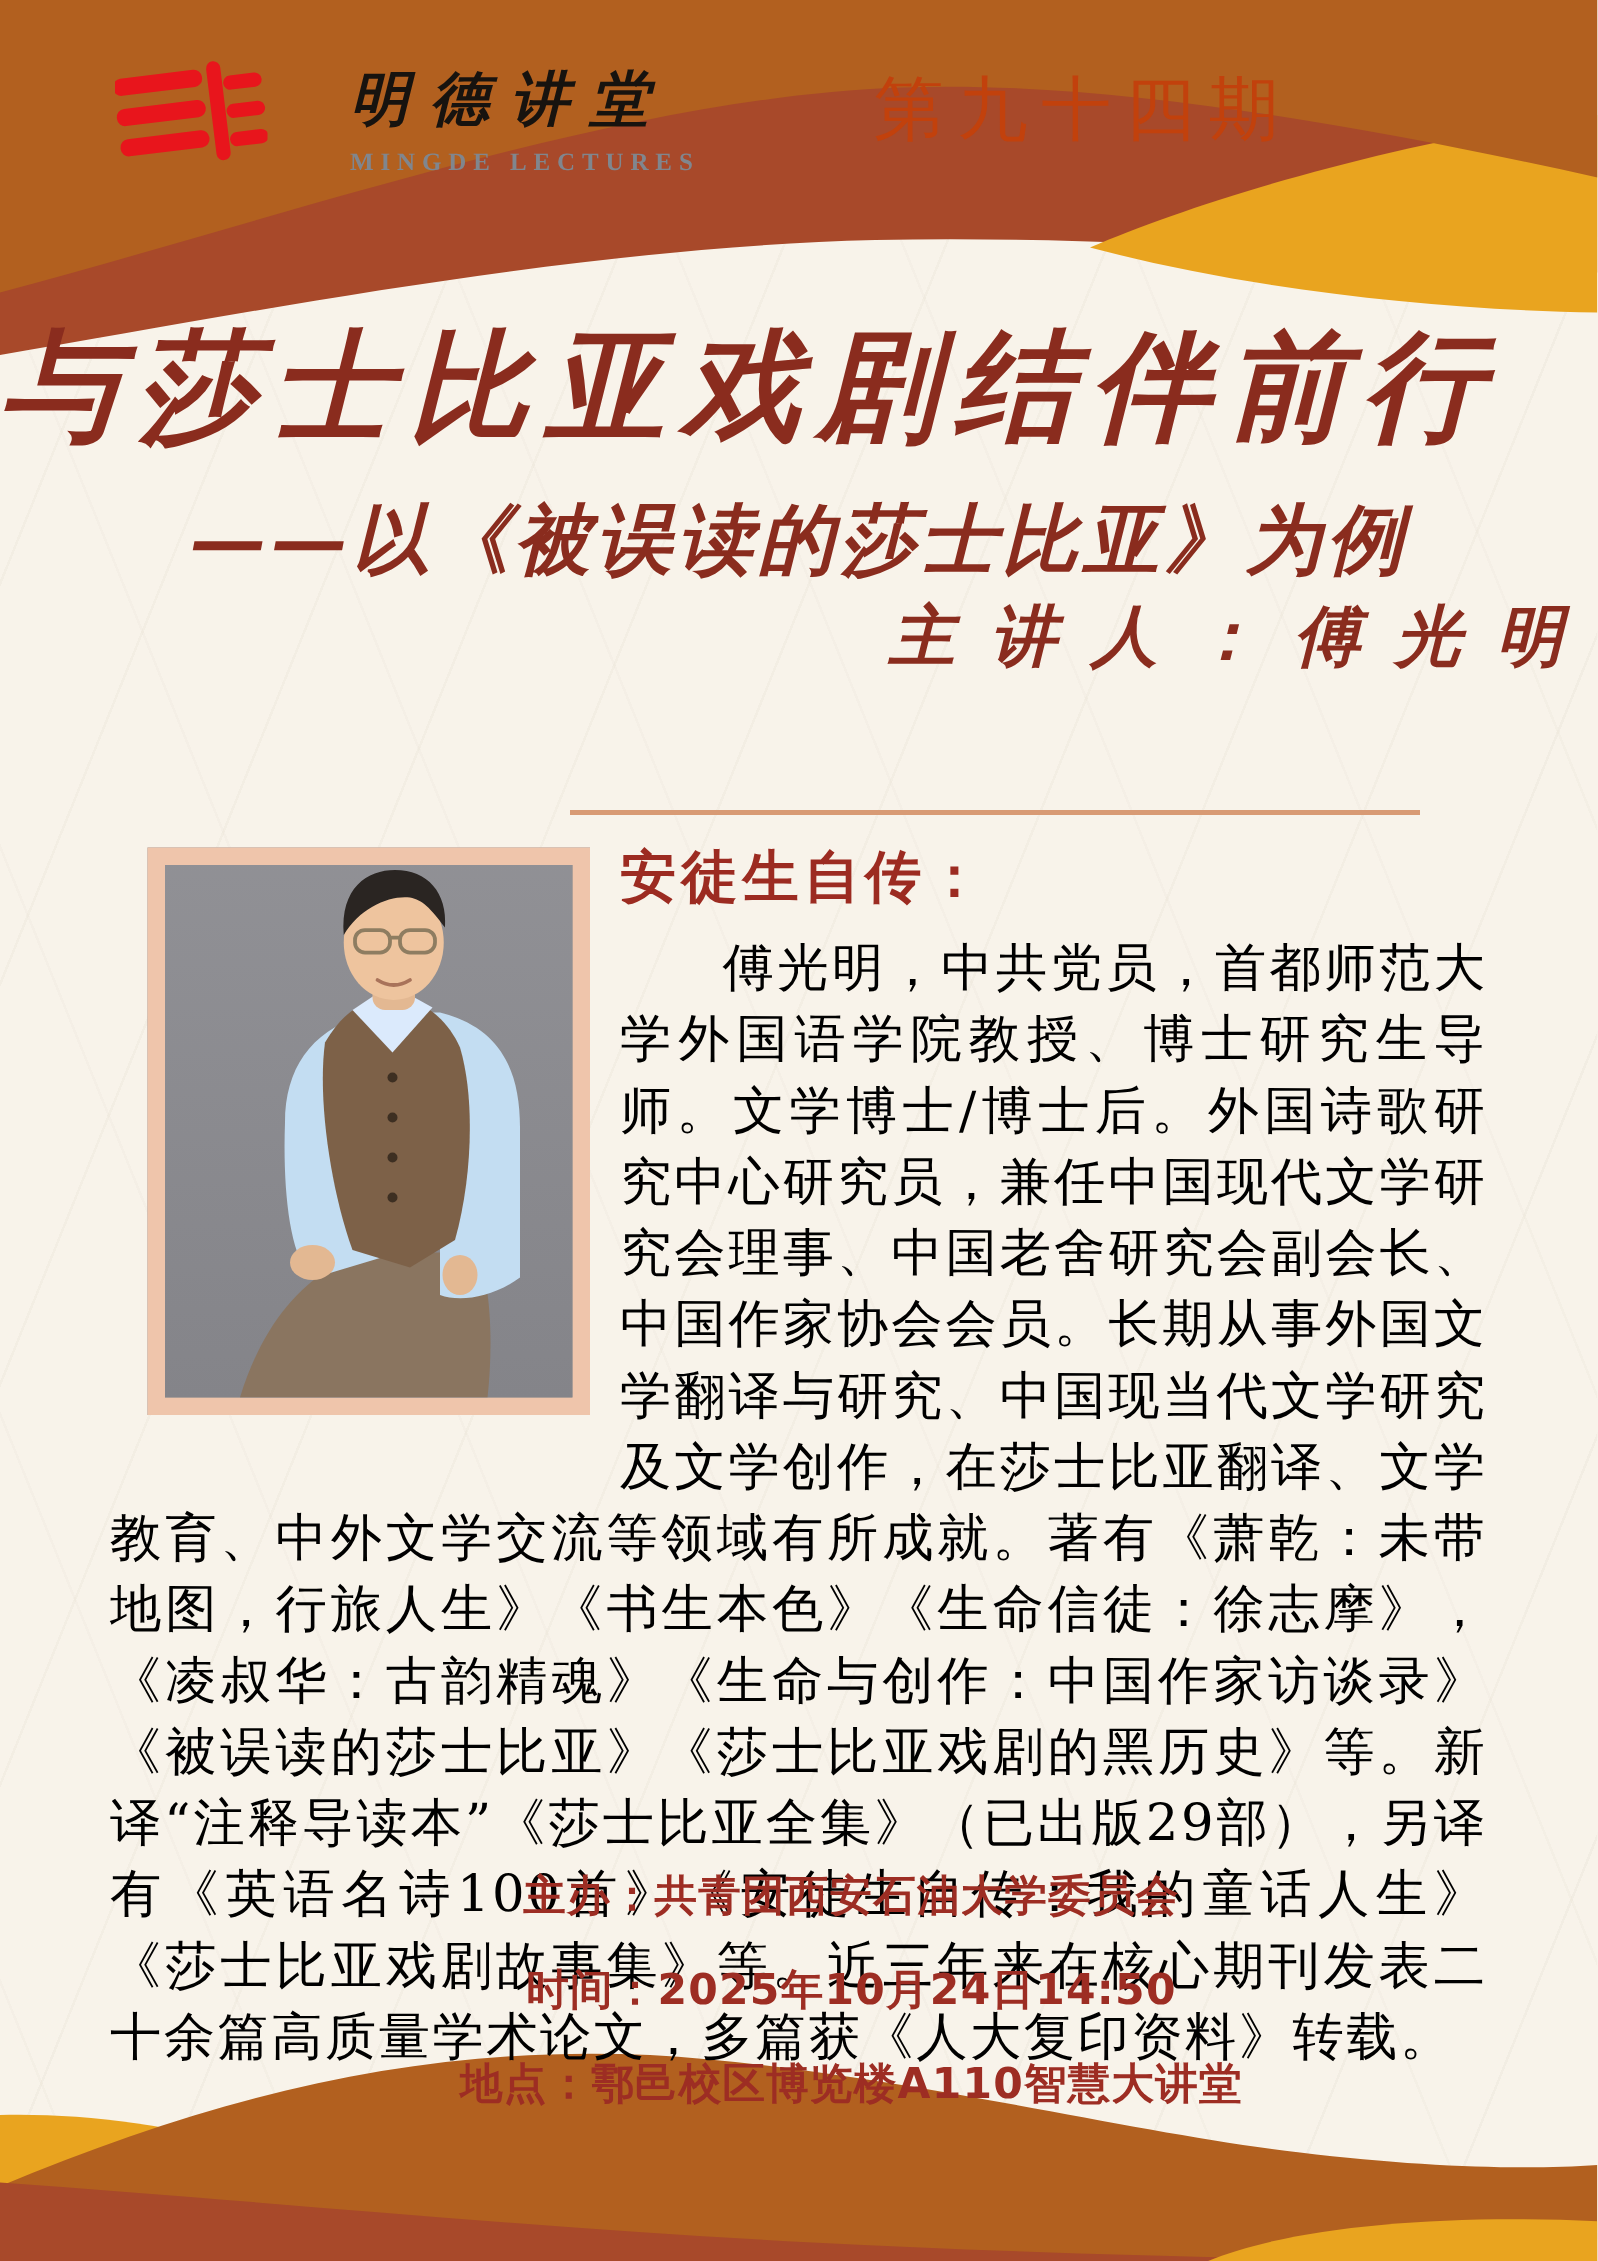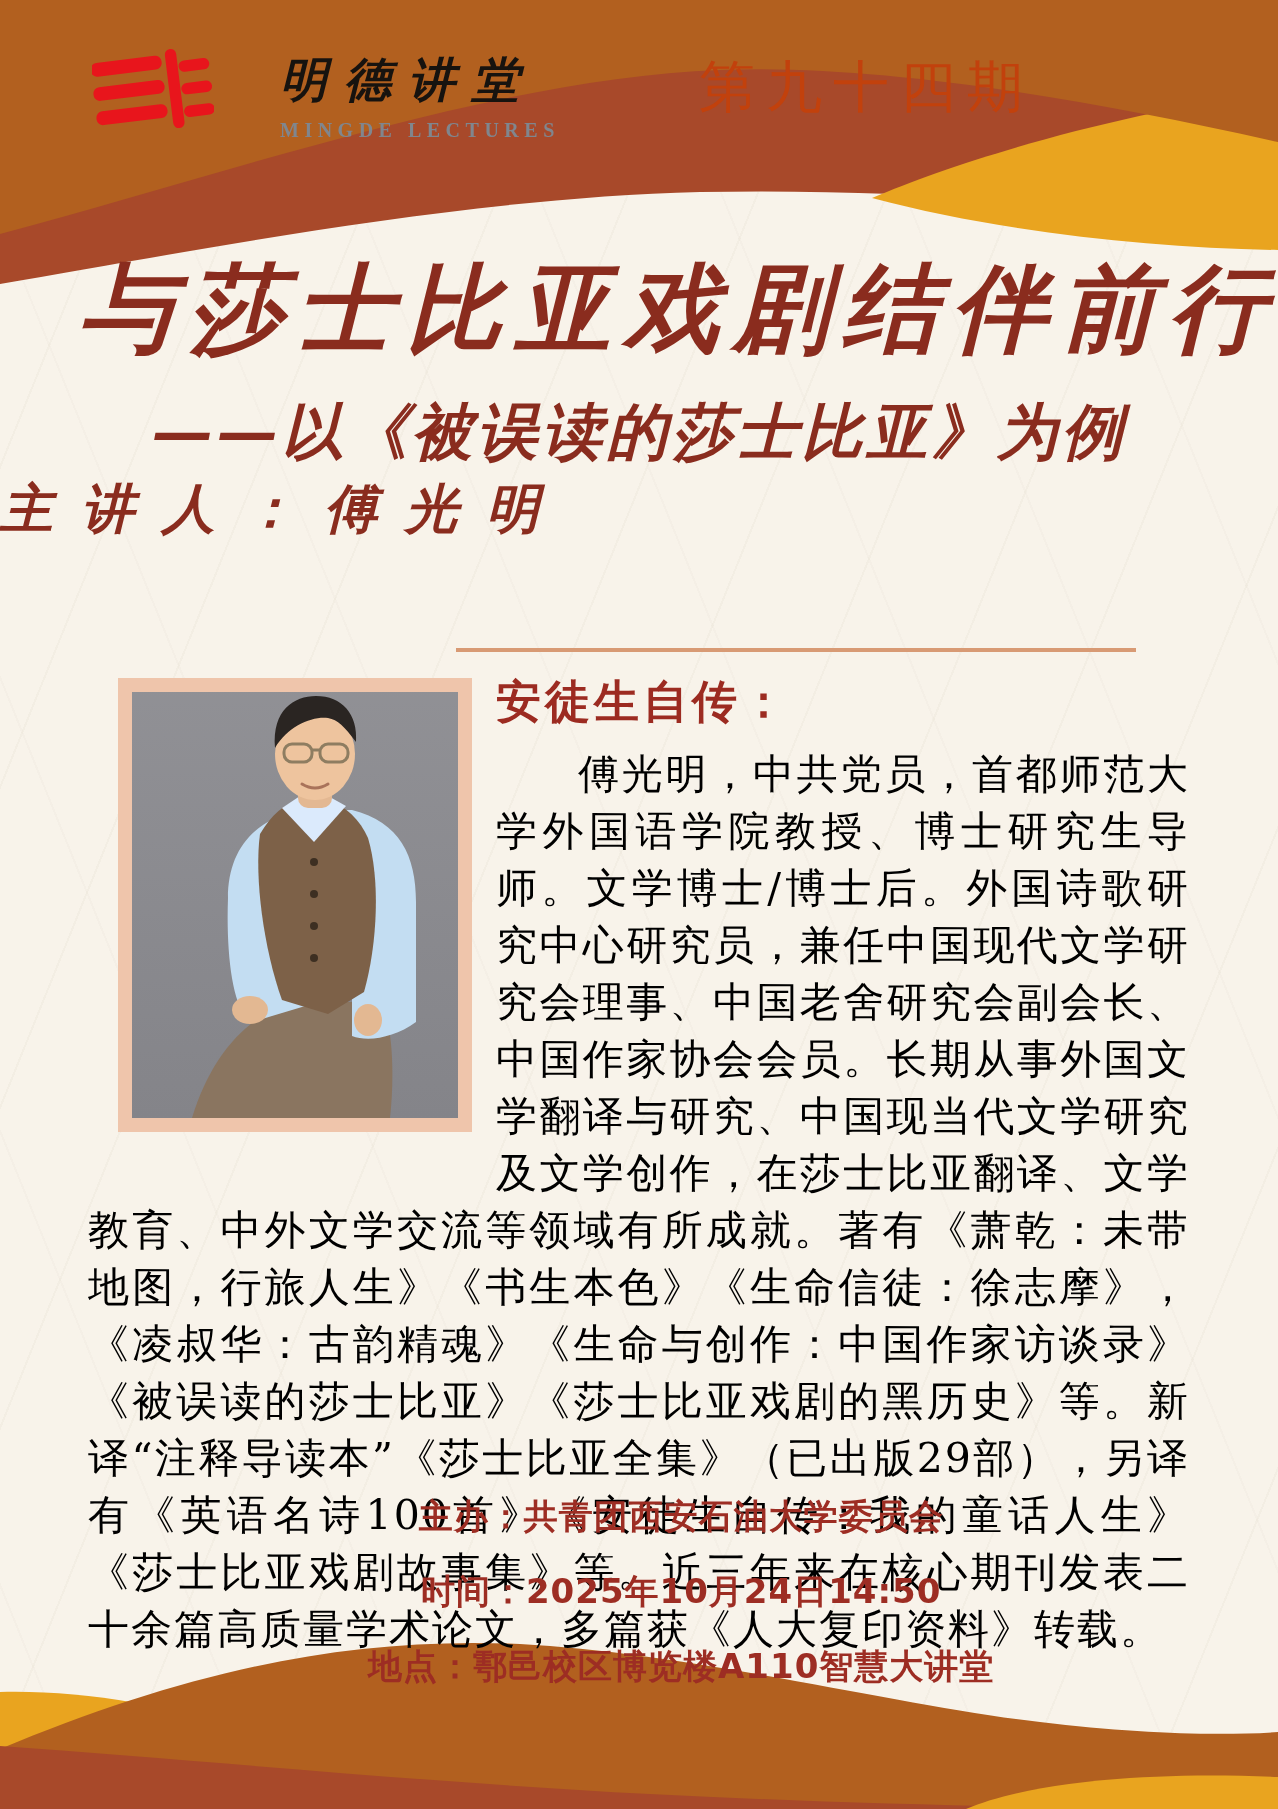--- a/index.html
+++ b/index.html
@@ -18,27 +18,27 @@
   .logo{position:absolute;left:92px;top:42px;display:flex;align-items:flex-start;gap:40px;}
   .logo-icon{width:122px;height:100px;margin-right:26px;}
   .logo-text .cn{font-family:"DejaVu Serif",serif;font-style:italic;font-weight:bold;
      color:#17130f;font-size:47px;letter-spacing:17px;line-height:1.6;white-space:nowrap;}
   .logo-text .en{color:#80868e;font-size:20px;font-weight:bold;letter-spacing:5.5px;
      margin-top:2px;font-family:Liberation Serif, serif;}
   .issue{position:absolute;right:244px;top:50px;color:#c2410c;font-size:56px;
      letter-spacing:11px;font-family:"DejaVu Serif",serif;white-space:nowrap;}
 
   
-  .main-title{position:absolute;top:246px;left:0;width:100%;text-align:right;
+  .main-title{position:absolute;top:246px;left:0;width:100%;text-align:left;
      color:#8a2c1e;font-size:96px;font-weight:bold;font-style:italic;letter-spacing:13px;
      font-family:"DejaVu Serif",serif;white-space:nowrap;}
   .sub-title{position:absolute;top:392px;left:0;width:100%;text-align:center;
      color:#8a2c1e;font-size:61px;font-weight:bold;font-style:italic;letter-spacing:4px;
      font-family:"DejaVu Serif",serif;white-space:nowrap;}
-  .speaker-line{position:absolute;top:474px;left:0;width:100%;text-align:left;
+  .speaker-line{position:absolute;top:474px;left:0;width:100%;text-align:right;
      color:#8a2c1e;font-size:53px;font-weight:bold;font-style:italic;letter-spacing:28px;
      font-family:"DejaVu Serif",serif;white-space:nowrap;}
 
   .divider{position:absolute;left:456px;top:648px;width:680px;height:4px;background:#d89a74;}
 
   
   .intro{position:absolute;left:88px;top:660px;width:1102px;}
   .photo-frame{float:left;width:326px;height:426px;border:14px solid #efc5ab;
      margin:18px 24px 48px 30px;background:#8b8b90;}
   .photo-frame svg{display:block;}

